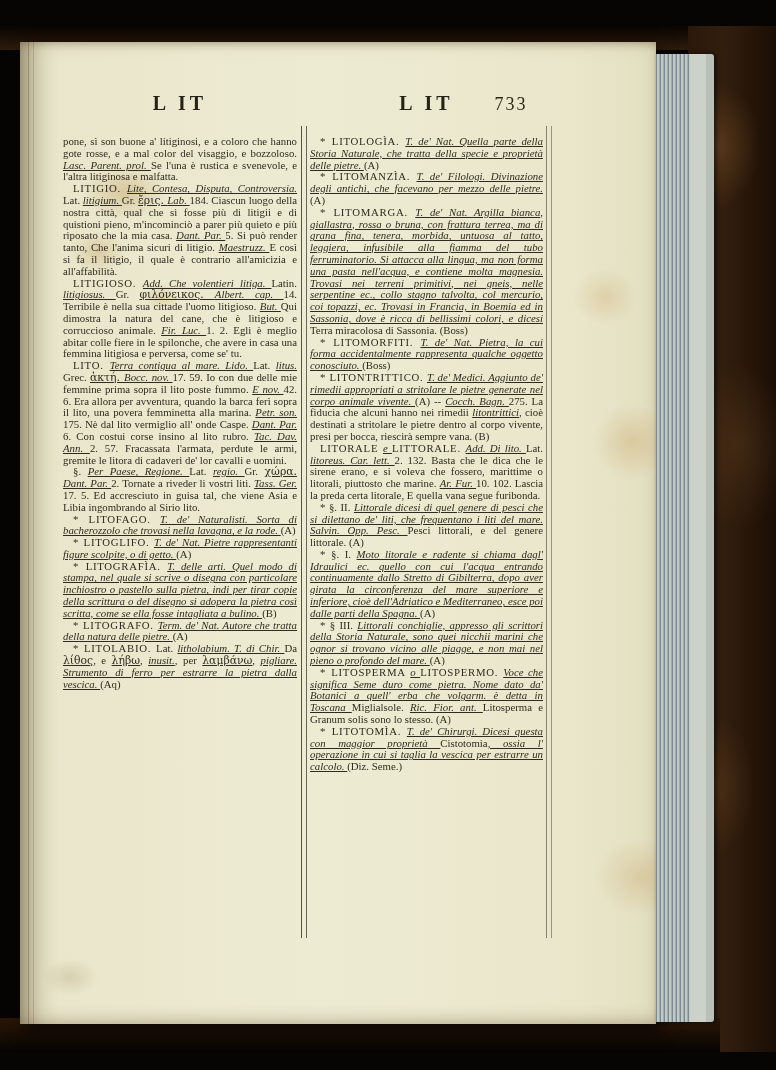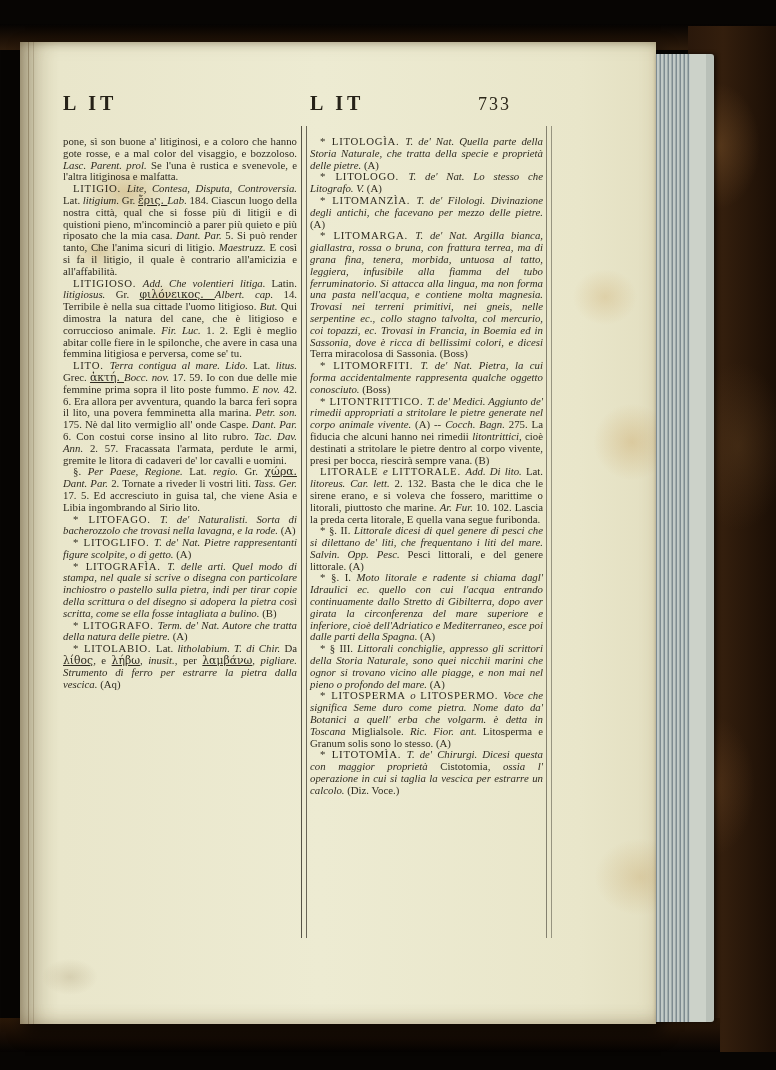--- a/index.html
+++ b/index.html
@@ -52,26 +52,26 @@
       5px 8px 16px rgba(0,0,0,.65);
   }
   .binding-crease{
     position:absolute;left:8px;top:0;bottom:0;width:4px;
     border-left:1px solid rgba(90,70,40,.35);
     border-right:1px solid rgba(90,70,40,.22);
   }
   
   .head{
     position:absolute;top:50px;font-weight:bold;font-size:20px;color:#262218;
-    letter-spacing:4px;
+    letter-spacing:4px;text-align:center;
   }
   .head-left{left:43px;width:234px;}
   .head-right{left:290px;width:233px;}
   .pagenum{
-    position:absolute;top:52px;left:458px;width:66px;text-align:left;
+    position:absolute;top:52px;left:458px;width:66px;text-align:center;
     font-size:18px;color:#2b2619;letter-spacing:2px;
   }
   
   .rule{position:absolute;top:84px;height:812px;width:4px;}
   .rule-center{
     left:281px;
     border-left:1px solid rgba(50,46,36,.8);
     border-right:1px solid rgba(50,46,36,.7);
   }
   .rule-right{
@@ -83,21 +83,21 @@
   .col{
     position:absolute;top:94px;width:234px;
     font-size:10.8px;line-height:11.8px;color:#2f2b20;
     text-align:justify;
   }
   .col-left{left:43px;}
   .col-right{left:290px;width:233px;}
   .entry{margin:0;text-indent:10px;}
   .entry.noindent{text-indent:0;}
   .s-caps{letter-spacing:.7px;}
-  .s-i{font-style:italic;}
+  .s-i{font-style:italic;text-decoration:underline;}
   .s-g{font-family:"DejaVu Serif",serif;text-decoration:underline;}
 </style>
 </head>
 <body>
 
 <div class="cover-top"></div>
 <div class="cover-right"></div>
 <div class="cover-bottom"></div>
 
 <div class="page">
@@ -117,27 +117,26 @@
       <p class="entry"><span class="s-caps">LITO. </span><span class="s-i">Terra contigua al mare. Lido. </span><span class="s-r">Lat. </span><span class="s-i">litus. </span><span class="s-r">Grec. </span><span class="s-g">ἀκτή. </span><span class="s-i">Bocc. nov. </span><span class="s-r">17. 59. Io con due delle mie femmine prima sopra il lito poste fummo. </span><span class="s-i">E nov. </span><span class="s-r">42. 6. Era allora per avventura, quando la barca ferì sopra il lito, una povera femminetta alla marina. </span><span class="s-i">Petr. son. </span><span class="s-r">175. Nè dal lito vermiglio all' onde Caspe. </span><span class="s-i">Dant. Par. </span><span class="s-r">6. Con costui corse insino al lito rubro. </span><span class="s-i">Tac. Dav. Ann. </span><span class="s-r">2. 57. Fracassata l'armata, perdute le armi, gremite le litora di cadaveri de' lor cavalli e uomini.</span></p>
       <p class="entry"><span class="s-r">§. </span><span class="s-i">Per Paese, Regione. </span><span class="s-r">Lat. </span><span class="s-i">regio. </span><span class="s-r">Gr. </span><span class="s-g">χώρα. </span><span class="s-i">Dant. Par. </span><span class="s-r">2. Tornate a riveder li vostri liti. </span><span class="s-i">Tass. Ger. </span><span class="s-r">17. 5. Ed accresciuto in guisa tal, che viene Asia e Libia ingombrando al Sirio lito.</span></p>
       <p class="entry"><span class="s-caps">* LITOFAGO. </span><span class="s-i">T. de' Naturalisti. Sorta di bacherozzolo che trovasi nella lavagna, e la rode. </span><span class="s-r">(A)</span></p>
       <p class="entry"><span class="s-caps">* LITOGLIFO. </span><span class="s-i">T. de' Nat. Pietre rappresentanti figure scolpite, o di getto. </span><span class="s-r">(A)</span></p>
       <p class="entry"><span class="s-caps">* LITOGRAFÌA. </span><span class="s-i">T. delle arti. Quel modo di stampa, nel quale si scrive o disegna con particolare inchiostro o pastello sulla pietra, indi per tirar copie della scrittura o del disegno si adopera la pietra così scritta, come se ella fosse intagliata a bulino. </span><span class="s-r">(B)</span></p>
       <p class="entry"><span class="s-caps">* LITOGRAFO. </span><span class="s-i">Term. de' Nat. Autore che tratta della natura delle pietre. </span><span class="s-r">(A)</span></p>
       <p class="entry"><span class="s-caps">* LITOLABIO. </span><span class="s-r">Lat. </span><span class="s-i">litholabium. T. di Chir. </span><span class="s-r">Da </span><span class="s-g">λίθος</span><span class="s-r">, e </span><span class="s-g">λήβω</span><span class="s-r">, </span><span class="s-i">inusit.</span><span class="s-r">, per </span><span class="s-g">λαμβάνω</span><span class="s-r">, </span><span class="s-i">pigliare. Strumento di ferro per estrarre la pietra dalla vescica. </span><span class="s-r">(Aq)</span></p>
     </div>
   <div class="col col-right">
       <p class="entry"><span class="s-caps">* LITOLOGÌA. </span><span class="s-i">T. de' Nat. Quella parte della Storia Naturale, che tratta della specie e proprietà delle pietre. </span><span class="s-r">(A)</span></p>
-      <p class="entry"><span class="s-caps">* LITOLOGO. </span><span class="s-i">T. de' Nat. Lo stesso che Litografo. V. </span><span class="s-r">(A)</span></p>
       <p class="entry"><span class="s-caps">* LITOMANZÌA. </span><span class="s-i">T. de' Filologi. Divinazione degli antichi, che facevano per mezzo delle pietre. </span><span class="s-r">(A)</span></p>
       <p class="entry"><span class="s-caps">* LITOMARGA. </span><span class="s-i">T. de' Nat. Argilla bianca, giallastra, rossa o bruna, con frattura terrea, ma di grana fina, tenera, morbida, untuosa al tatto, leggiera, infusibile alla fiamma del tubo ferruminatorio. Si attacca alla lingua, ma non forma una pasta nell'acqua, e contiene molta magnesia. Trovasi nei terreni primitivi, nei gneis, nelle serpentine ec., collo stagno talvolta, col mercurio, coi topazzi, ec. Trovasi in Francia, in Boemia ed in Sassonia, dove è ricca di bellissimi colori, e dicesi </span><span class="s-r">Terra miracolosa di Sassonia. (Boss)</span></p>
       <p class="entry"><span class="s-caps">* LITOMORFITI. </span><span class="s-i">T. de' Nat. Pietra, la cui forma accidentalmente rappresenta qualche oggetto conosciuto. </span><span class="s-r">(Boss)</span></p>
       <p class="entry"><span class="s-caps">* LITONTRITTICO. </span><span class="s-i">T. de' Medici. Aggiunto de' rimedii appropriati a stritolare le pietre generate nel corpo animale vivente. </span><span class="s-r">(A) -- </span><span class="s-i">Cocch. Bagn. </span><span class="s-r">275. La fiducia che alcuni hanno nei rimedii </span><span class="s-i">litontrittici</span><span class="s-r">, cioè destinati a stritolare le pietre dentro al corpo vivente, presi per bocca, riescirà sempre vana. (B)</span></p>
       <p class="entry"><span class="s-caps">LITORALE </span><span class="s-i">e </span><span class="s-caps">LITTORALE. </span><span class="s-i">Add. Di lito. </span><span class="s-r">Lat. </span><span class="s-i">litoreus. Car. lett. </span><span class="s-r">2. 132. Basta che le dica che le sirene erano, e si voleva che fossero, marittime o litorali, piuttosto che marine. </span><span class="s-i">Ar. Fur. </span><span class="s-r">10. 102. Lascia la preda certa litorale, E quella vana segue furibonda.</span></p>
       <p class="entry"><span class="s-r">* §. II. </span><span class="s-i">Littorale dicesi di quel genere di pesci che si dilettano de' liti, che frequentano i liti del mare. Salvin. Opp. Pesc. </span><span class="s-r">Pesci littorali, e del genere littorale. (A)</span></p>
       <p class="entry"><span class="s-r">* §. I. </span><span class="s-i">Moto litorale e radente si chiama dagl' Idraulici ec. quello con cui l'acqua entrando continuamente dallo Stretto di Gibilterra, dopo aver girata la circonferenza del mare superiore e inferiore, cioè dell'Adriatico e Mediterraneo, esce poi dalle parti della Spagna. </span><span class="s-r">(A)</span></p>
       <p class="entry"><span class="s-r">* § III. </span><span class="s-i">Littorali conchiglie, appresso gli scrittori della Storia Naturale, sono quei nicchii marini che ognor si trovano vicino alle piagge, e non mai nel pieno o profondo del mare. </span><span class="s-r">(A)</span></p>
       <p class="entry"><span class="s-caps">* LITOSPERMA </span><span class="s-i">o </span><span class="s-caps">LITOSPERMO. </span><span class="s-i">Voce che significa Seme duro come pietra. Nome dato da' Botanici a quell' erba che volgarm. è detta in Toscana </span><span class="s-r">Miglialsole. </span><span class="s-i">Ric. Fior. ant. </span><span class="s-r">Litosperma e Granum solis sono lo stesso. (A)</span></p>
-      <p class="entry"><span class="s-caps">* LITOTOMÌA. </span><span class="s-i">T. de' Chirurgi. Dicesi questa con maggior proprietà </span><span class="s-r">Cistotomia</span><span class="s-i">, ossia l' operazione in cui si taglia la vescica per estrarre un calcolo. </span><span class="s-r">(Diz. Voce.)</span></p>
+      <p class="entry"><span class="s-caps">* LITOTOMÌA. </span><span class="s-i">T. de' Chirurgi. Dicesi questa con maggior proprietà </span><span class="s-r">Cistotomia</span><span class="s-i">, ossia l' operazione in cui si taglia la vescica per estrarre un calcolo. </span><span class="s-r">(Diz. Seme.)</span></p>
     </div>
 </div>
 
 <div class="fore-edge"></div>
 
 </body></html>

